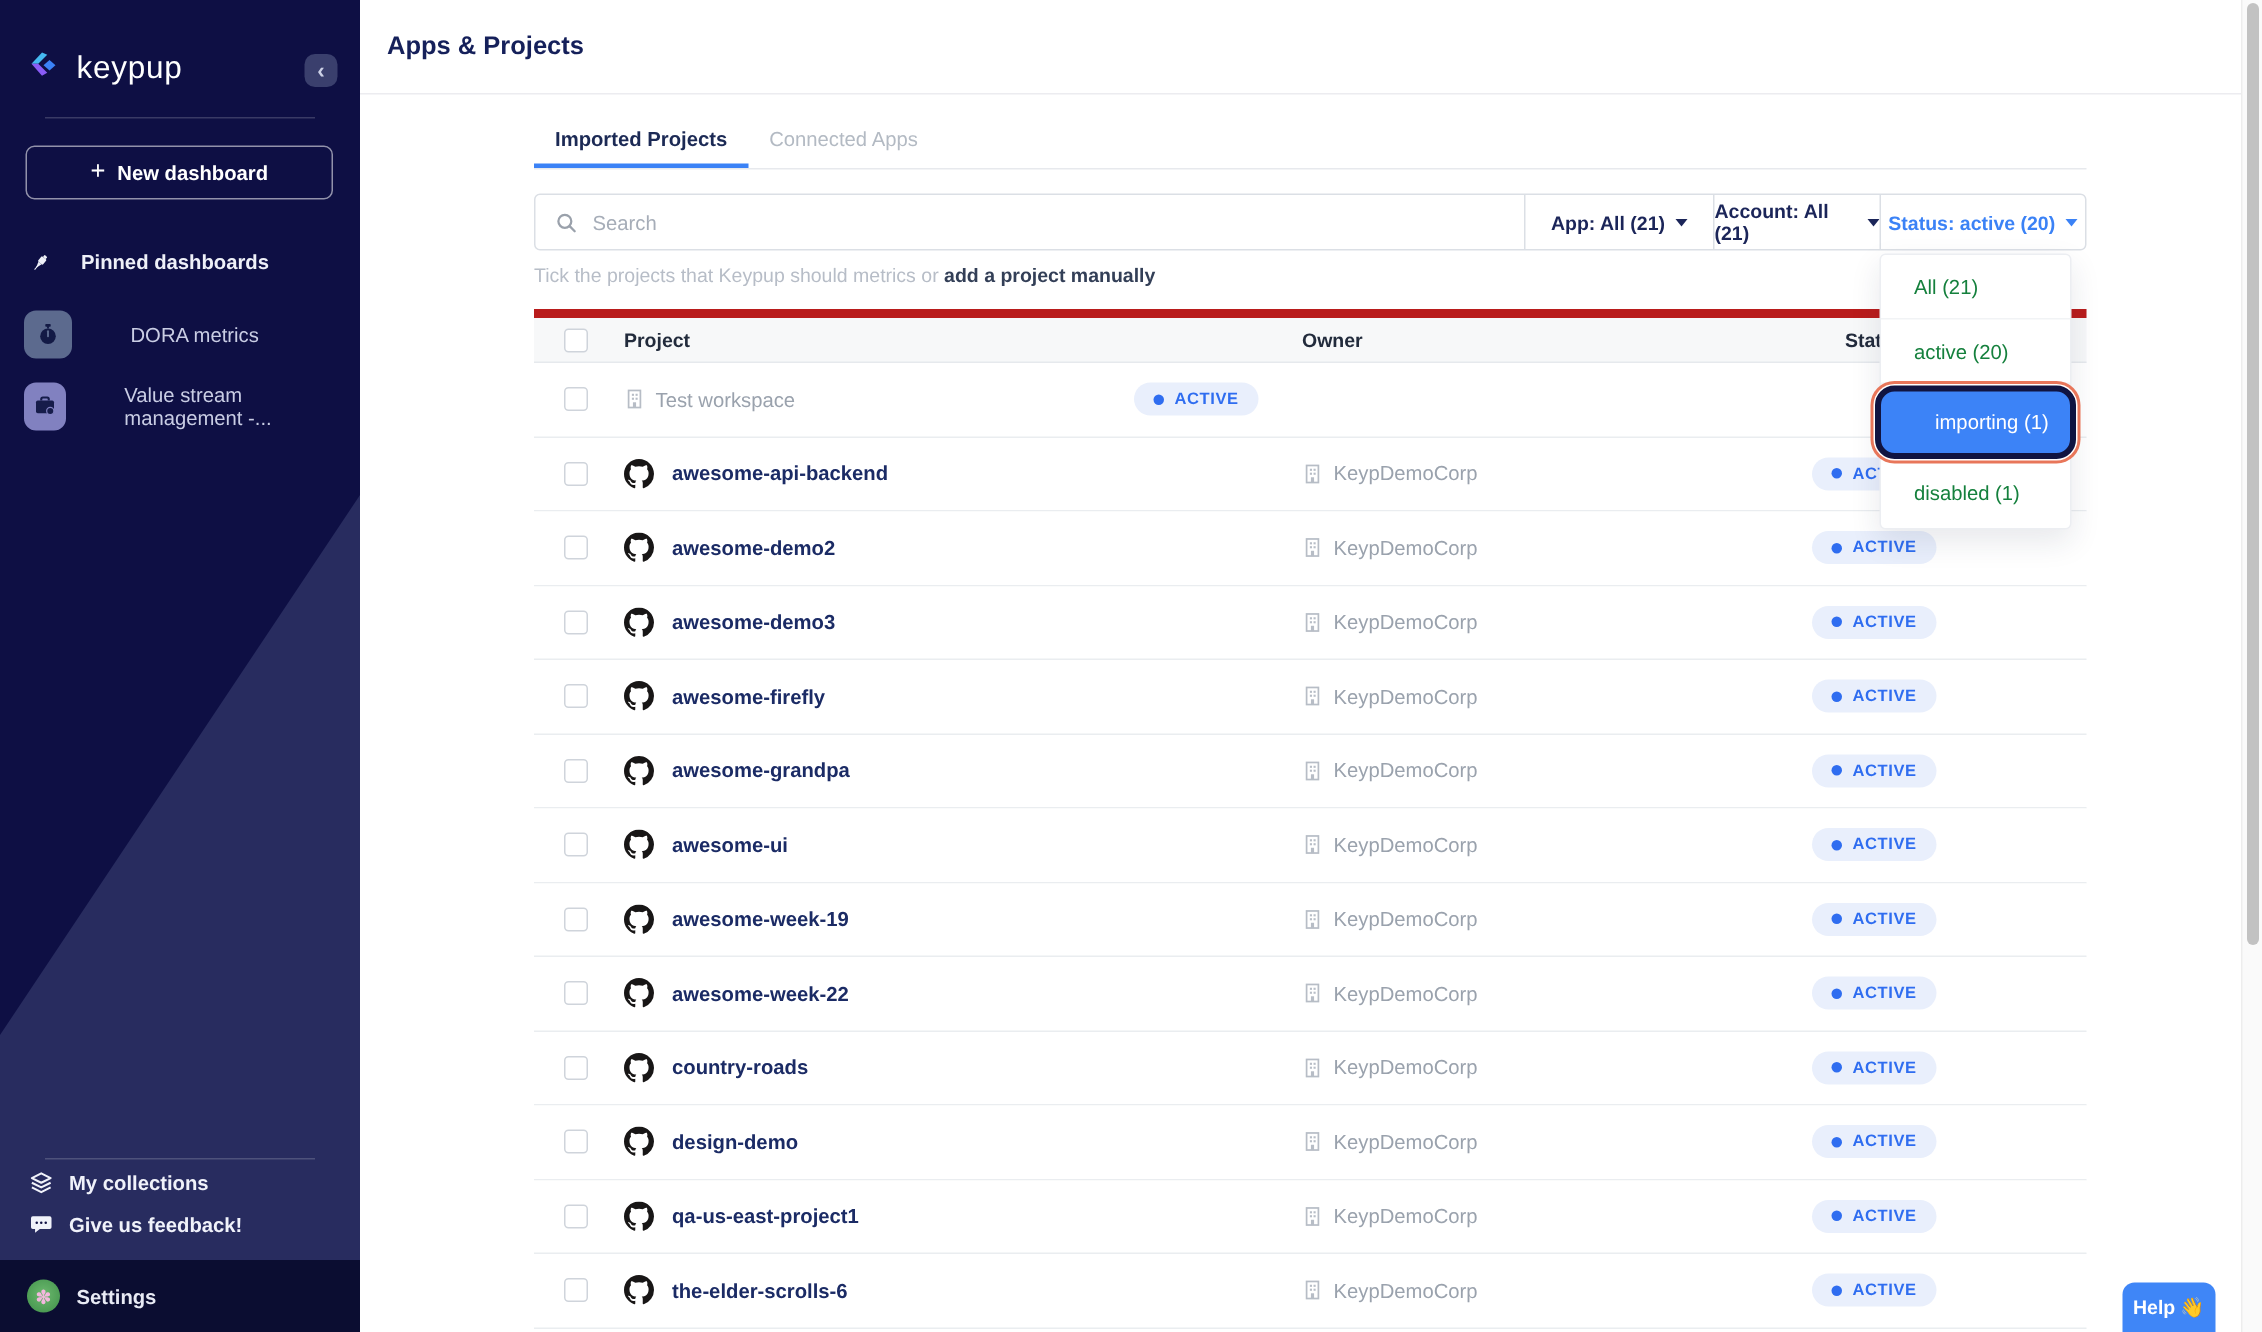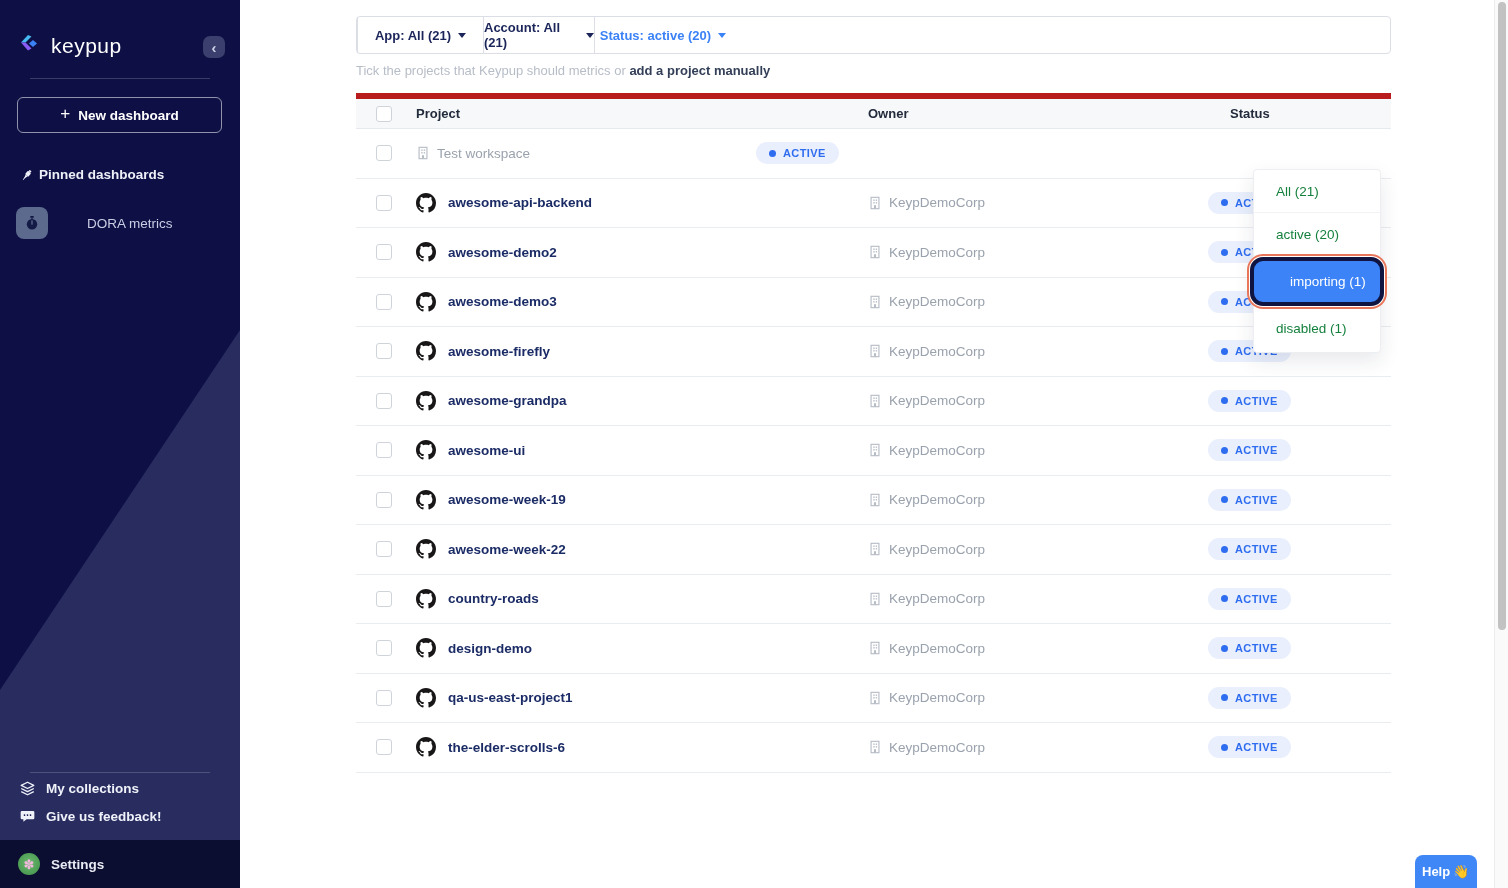--- a/index.html
+++ b/index.html
@@ -14,21 +14,21 @@
   .collapse-btn { position:absolute; right:15px; top:36px; width:22px; height:22px; border-radius:7px;
     background:#3a3f6d; color:#ccd1e6; display:flex; align-items:center; justify-content:center;
     font-size:15px; font-weight:bold; cursor:pointer; }
   .sidebar-divider { position:absolute; left:30px; right:30px; height:1px; background:rgba(255,255,255,.18); }
   .divider-top { top:78px; }
   .divider-bottom { top:772px; }
   .new-dash-btn { position:absolute; left:17px; top:97px; width:205px; height:36px; border:1px solid rgba(255,255,255,.55);
     border-radius:6px; background:transparent; color:#fff; font-size:13.5px; font-weight:600;
     display:flex; align-items:center; justify-content:center; gap:8px; cursor:pointer; }
   .plus-glyph { font-size:17px; font-weight:400; margin-top:-2px; }
-  .pinned-row { position:absolute; left:20px; top:167px; display:flex; align-items:center; gap:5px;
+  .pinned-row { position:absolute; left:20px; top:167px; display:flex; align-items:center; gap:20px;
     color:#eef0f8; font-size:13.5px; font-weight:600; }
   .pinned-item { position:absolute; left:16px; display:flex; align-items:center; gap:11px; cursor:pointer; }
   .pinned-item .tile { width:32px; height:32px; border-radius:8px; display:flex; align-items:center; justify-content:center; }
   .tile-dora { background:#5c6a8e; }
   .tile-vsm { background:#8181c0; }
   .pinned-item .lbl { color:#c9cde4; font-size:13.5px;margin-left:28px; }
   .footer-link { position:absolute; left:20px; display:flex; align-items:center; gap:11px;
     color:#f0f2fa; font-size:13.5px; font-weight:600; cursor:pointer; }
   .settings-strip { position:absolute; left:0; bottom:0; width:240px; height:48px; background:#0b0d31;
     display:flex; align-items:center; gap:11px; padding-left:18px; cursor:pointer; }
@@ -135,20 +135,30 @@
       <svg width="16" height="16" viewBox="0 0 16 16">
         <rect x="6.2" y="1" width="3.6" height="1.8" rx="0.5" fill="#131a45"></rect>
         <rect x="7.4" y="2.4" width="1.2" height="1.6" fill="#131a45"></rect>
         <circle cx="8" cy="9.2" r="5.2" fill="#131a45"></circle>
         <path d="M8 9.2 L8 5.8" stroke="#5c6a8e" stroke-width="1.3" stroke-linecap="round"></path>
       </svg>
     </span>
     <span class="lbl">DORA metrics</span>
   </div>
 
+  <div class="pinned-item" style="top:255px">
+    <span class="tile tile-vsm">
+      <svg width="16" height="16" viewBox="0 0 16 16">
+        <path d="M5.5 4V3a1 1 0 011-1h3a1 1 0 011 1v1" stroke="#161c4a" stroke-width="1.4" fill="none"></path>
+        <rect x="2" y="4" width="12" height="8.5" rx="1.2" fill="#161c4a"></rect>
+        <circle cx="11.5" cy="11" r="2.4" fill="#161c4a" stroke="#8181c0" stroke-width="0.8"></circle>
+      </svg>
+    </span>
+    <span class="lbl">Value stream management -...</span>
+  </div>
 
   <div class="sidebar-divider divider-bottom"></div>
 
   <div class="footer-link" style="top:781px">
     <svg width="15" height="15" viewBox="0 0 24 24" fill="none" stroke="#f0f2fa" stroke-width="2.2" stroke-linejoin="round">
       <polygon points="12 2 2 7 12 12 22 7 12 2"></polygon>
       <polyline points="2 12 12 17 22 12"></polyline>
       <polyline points="2 17 12 22 22 17"></polyline>
     </svg>
     <span>My collections</span>
@@ -164,24 +174,38 @@
     <span>Give us feedback!</span>
   </div>
 
   <div class="settings-strip">
     <span class="avatar">✽</span>
     <span class="lbl">Settings</span>
   </div>
 </div>
 
 <div class="main">
+  <div class="topbar">
+    <span class="page-title">Apps &amp; Projects</span>
+  </div>
 
   <div class="content">
+    <div class="tabs">
+      <div class="tab active">Imported Projects</div>
+      <div class="tab inactive">Connected Apps</div>
+    </div>
 
     <div class="filter-bar">
+      <div class="search-section">
+        <svg width="15" height="15" viewBox="0 0 16 16" fill="none" stroke="#9aa1ab" stroke-width="1.6" stroke-linecap="round">
+          <circle cx="7" cy="7" r="4.6"></circle>
+            <path d="M10.6 10.6 L14 14"></path>
+        </svg>
+        <input class="search-input" type="text" placeholder="Search" style="">
+      </div>
       <div class="filter-btn filter-app">
         <span>App: All (21)</span>
         <span class="caret"></span>
       </div>
       <div class="filter-btn filter-account">
         <span>Account: All (21)</span>
         <span class="caret"></span>
       </div>
       <div class="filter-btn filter-status">
         <span>Status: active (20)</span>

